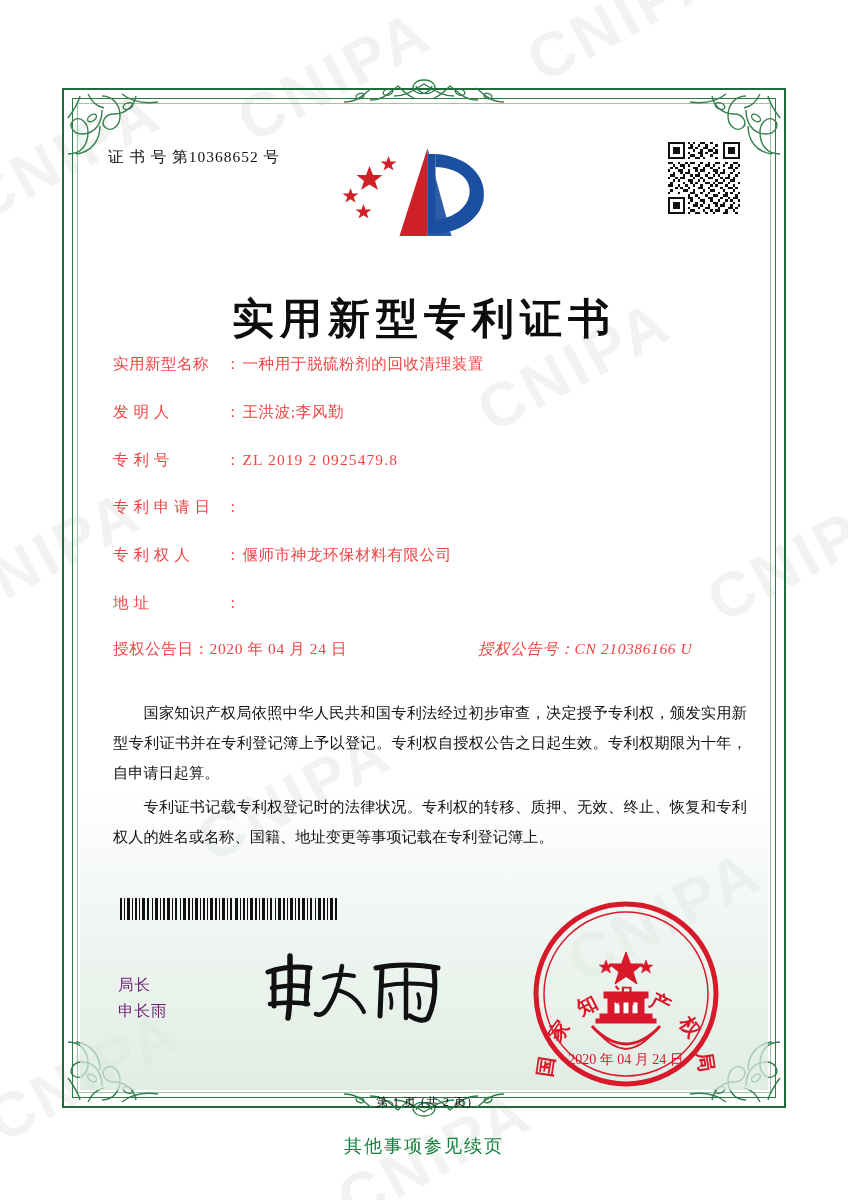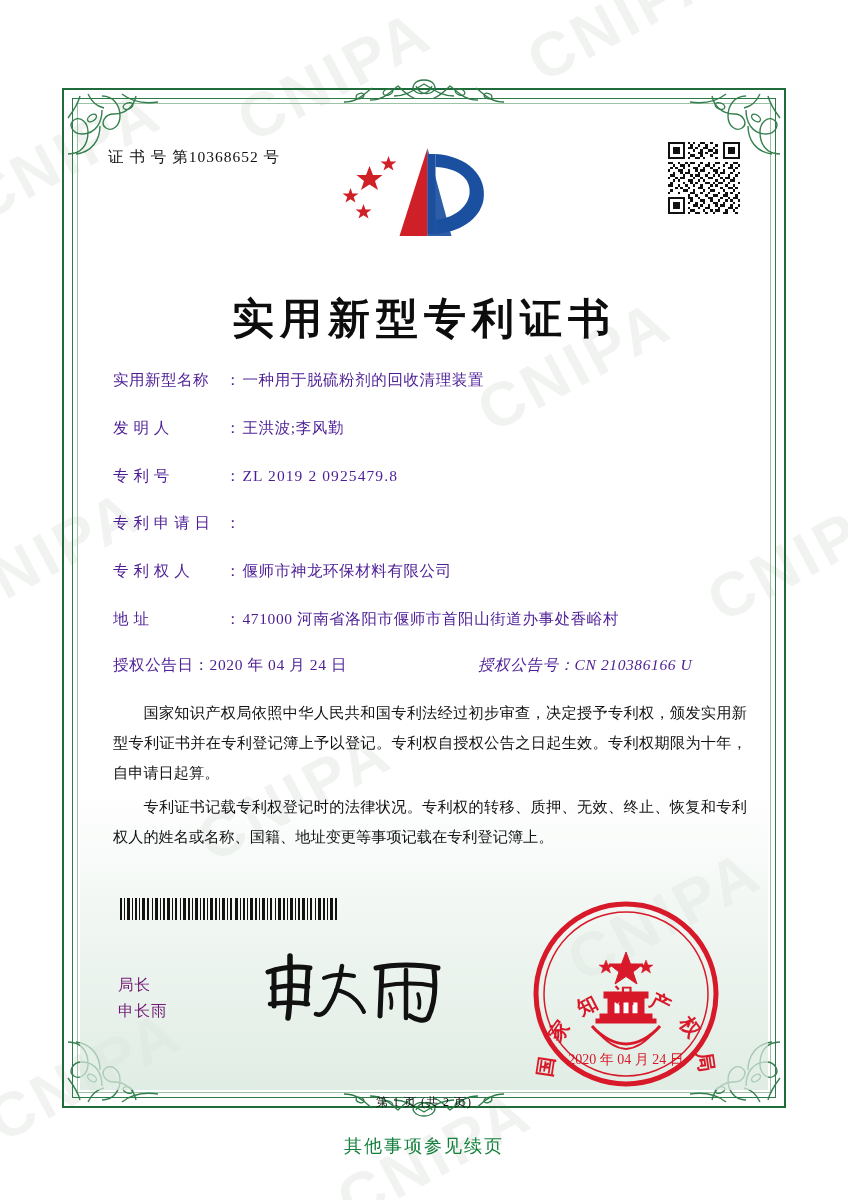--- a/index.html
+++ b/index.html
@@ -158,22 +158,21 @@
     margin-top: 36px;
   }
 
   
   .fields {
     position: absolute;
     left: 113px;
     top: 352px;
     width: 640px;
     font-size: 15.5px;
-    color: #4c1d95;
-    margin-top: 16px;
+    color: #ef4444;
   }
   .field-row {
     display: flex;
     align-items: baseline;
     margin-bottom: 24.5px;
     line-height: 1.5;
   }
   .field-label {
     width: 112px;
     flex: 0 0 112px;
@@ -633,21 +632,20 @@
         <div class="field-colon">：</div>
       </div>
       <div class="field-row">
         <div class="field-label">专 利 权 人</div>
         <div class="field-colon">：</div>
         <div class="field-value">偃师市神龙环保材料有限公司</div>
       </div>
       <div class="field-row">
         <div class="field-label">地        址</div>
         <div class="field-colon">：</div>
-        <div class="field-value">471000 河南省洛阳市偃师市首阳山街道办事处香峪村</div>
       </div>
 
       <div class="pub-row">
         <div class="pub-left">
           <span>授权公告日</span><span>：</span><span>2020 年 04 月 24 日</span>
         </div>
         <div class="pub-right">
           <span>授权公告号</span><span>：</span><span>CN 210386166 U</span>
         </div>
       </div>

